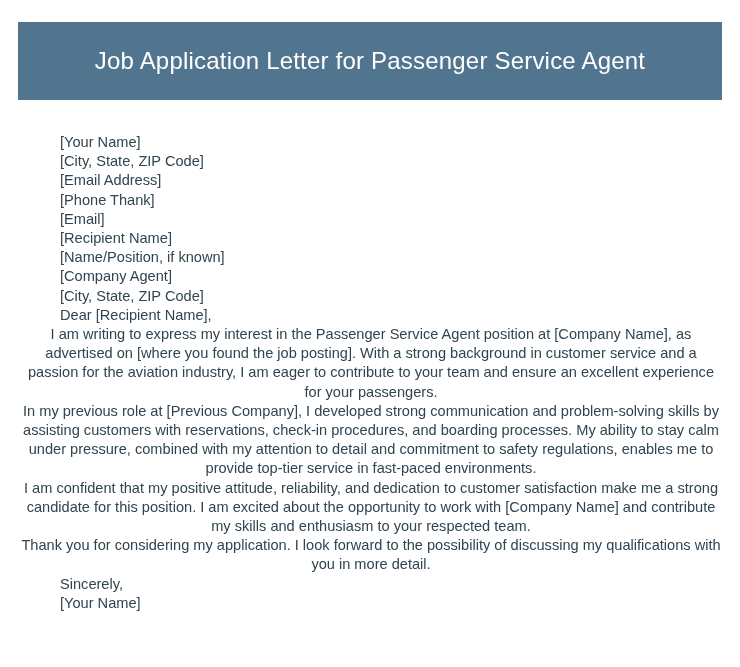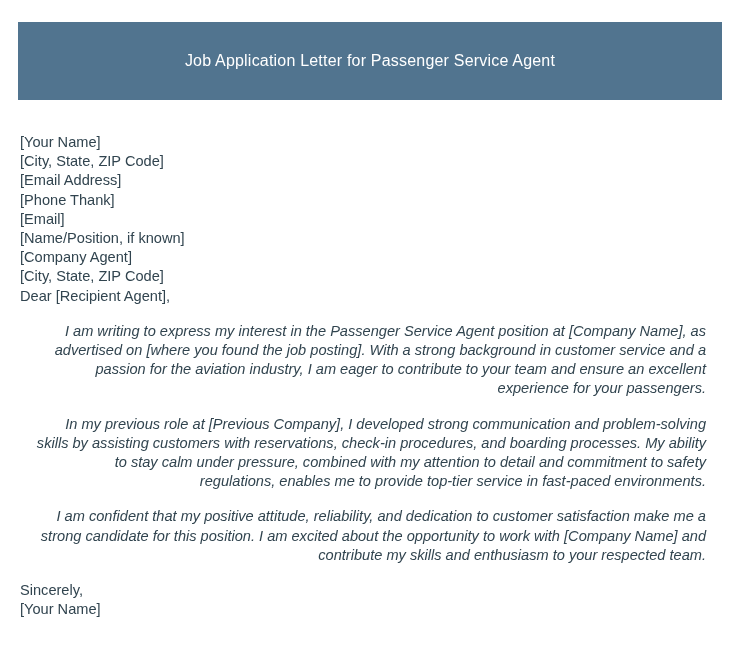--- a/index.html
+++ b/index.html
@@ -26,69 +26,71 @@
     top: 22px;
     width: 704px;
     height: 78px;
     background: #51748f;
     display: flex;
     align-items: center;
     justify-content: center;
   }
   .header-title {
     color: #ffffff;
-    font-size: 16px;
+    font-size: 24px;
     font-weight: normal;
     letter-spacing: 0.2px;
     text-align: center;
     line-height: 1.2;
   }
   .letter-body {
     position: absolute;
     left: 20px;
     top: 133px;
     width: 702px;
     color: #31444f;
     font-size: 14.6px;
     line-height: 19.2px;
   }
   .line {
     white-space: pre-wrap;
+    margin-left: 40px;
   }
   .para {
-    margin: 16px;
-    text-align: right;
-    font-style: italic;
+    margin: 0;
+    text-align: center;
   }
 </style>
 </head>
 <body>
 
 <div class="page">
 
   <div class="header-banner">
     <div class="header-title">Job Application Letter for Passenger Service Agent</div>
   </div>
 
   <div class="letter-body">
 
     <div class="line">[Your Name]</div>
     <div class="line">[City, State, ZIP Code]</div>
     <div class="line">[Email Address]</div>
     <div class="line">[Phone Thank]</div>
     <div class="line">[Email]</div>
 
+    <div class="line">[Recipient Name]</div>
     <div class="line">[Name/Position, if known]</div>
     <div class="line">[Company Agent]</div>
     <div class="line">[City, State, ZIP Code]</div>
 
-    <div class="line">Dear [Recipient Agent],</div>
+    <div class="line">Dear [Recipient Name],</div>
 
     <p class="para">I am writing to express my interest in the Passenger Service Agent position at [Company Name], as advertised on [where you found the job posting]. With a strong background in customer service and a passion for the aviation industry, I am eager to contribute to your team and ensure an excellent experience for your passengers.</p>
     <p class="para">In my previous role at [Previous Company], I developed strong communication and problem-solving skills by assisting customers with reservations, check-in procedures, and boarding processes. My ability to stay calm under pressure, combined with my attention to detail and commitment to safety regulations, enables me to provide top-tier service in fast-paced environments.</p>
     <p class="para">I am confident that my positive attitude, reliability, and dedication to customer satisfaction make me a strong candidate for this position. I am excited about the opportunity to work with [Company Name] and contribute my skills and enthusiasm to your respected team.</p>
+    <p class="para">Thank you for considering my application. I look forward to the possibility of discussing my qualifications with you in more detail.</p>
 
     <div class="line">Sincerely,</div>
     <div class="line">[Your Name]</div>
 
   </div>
 
 </div>
 
 </body></html>

